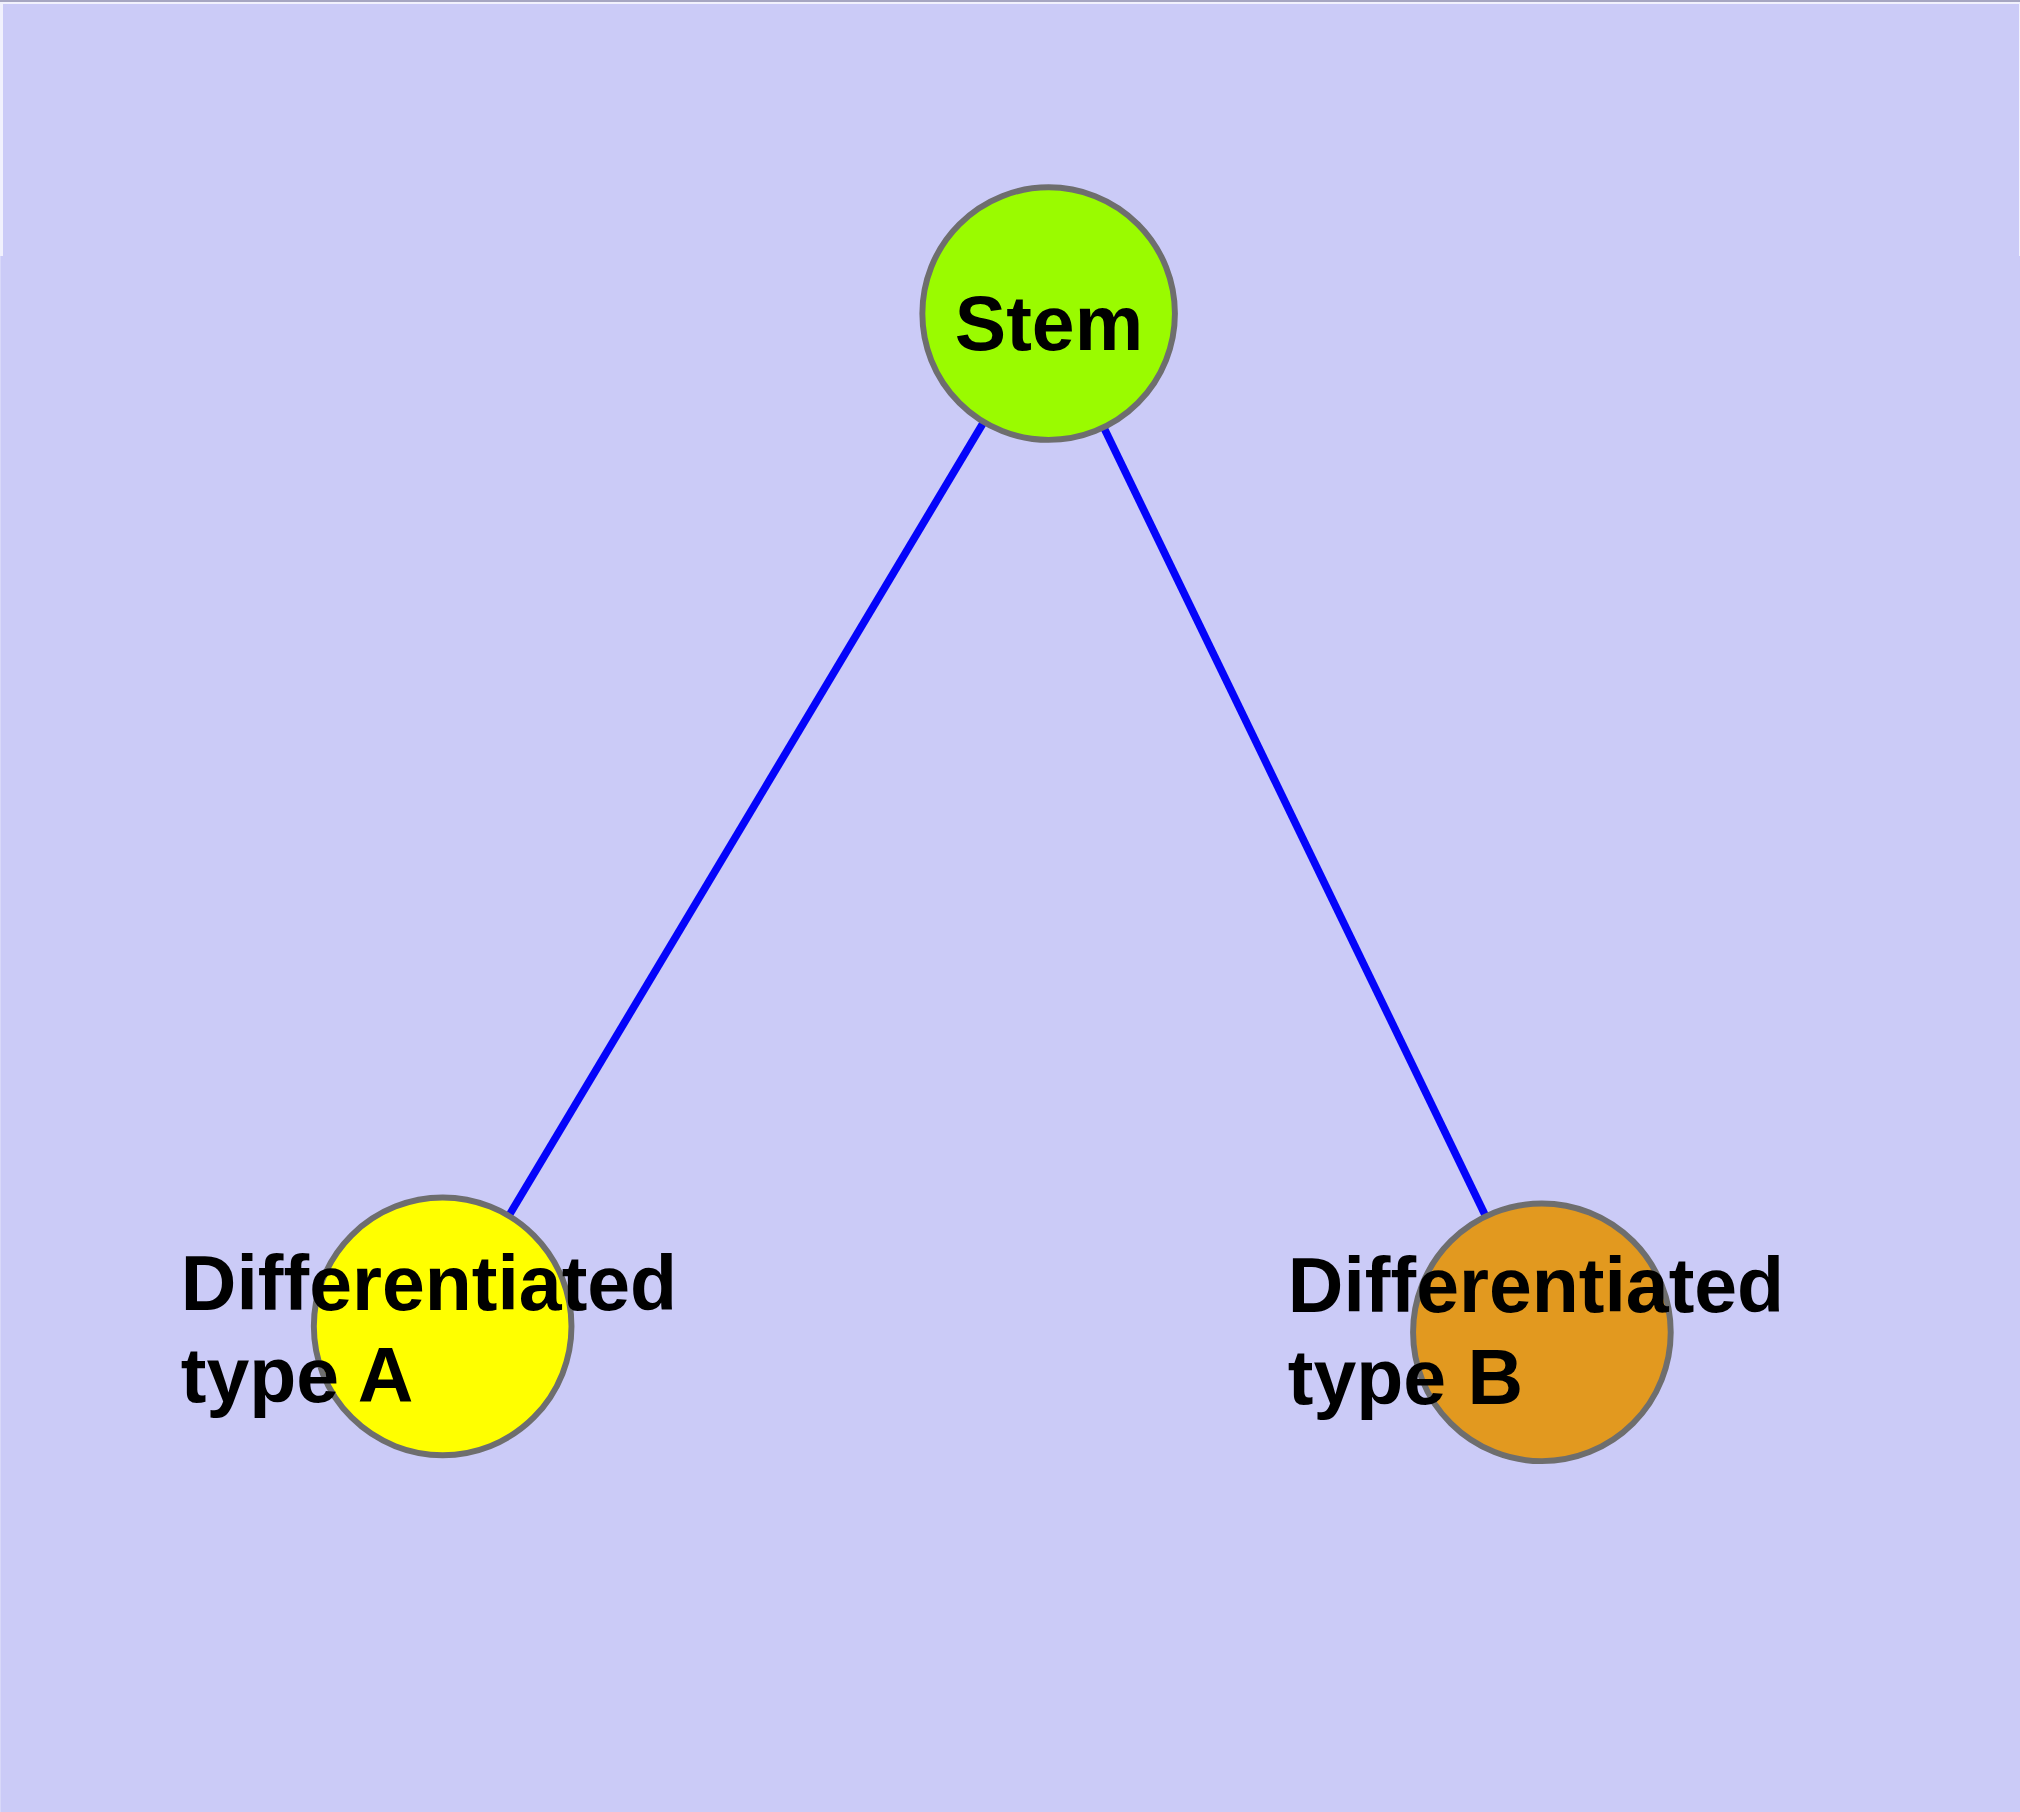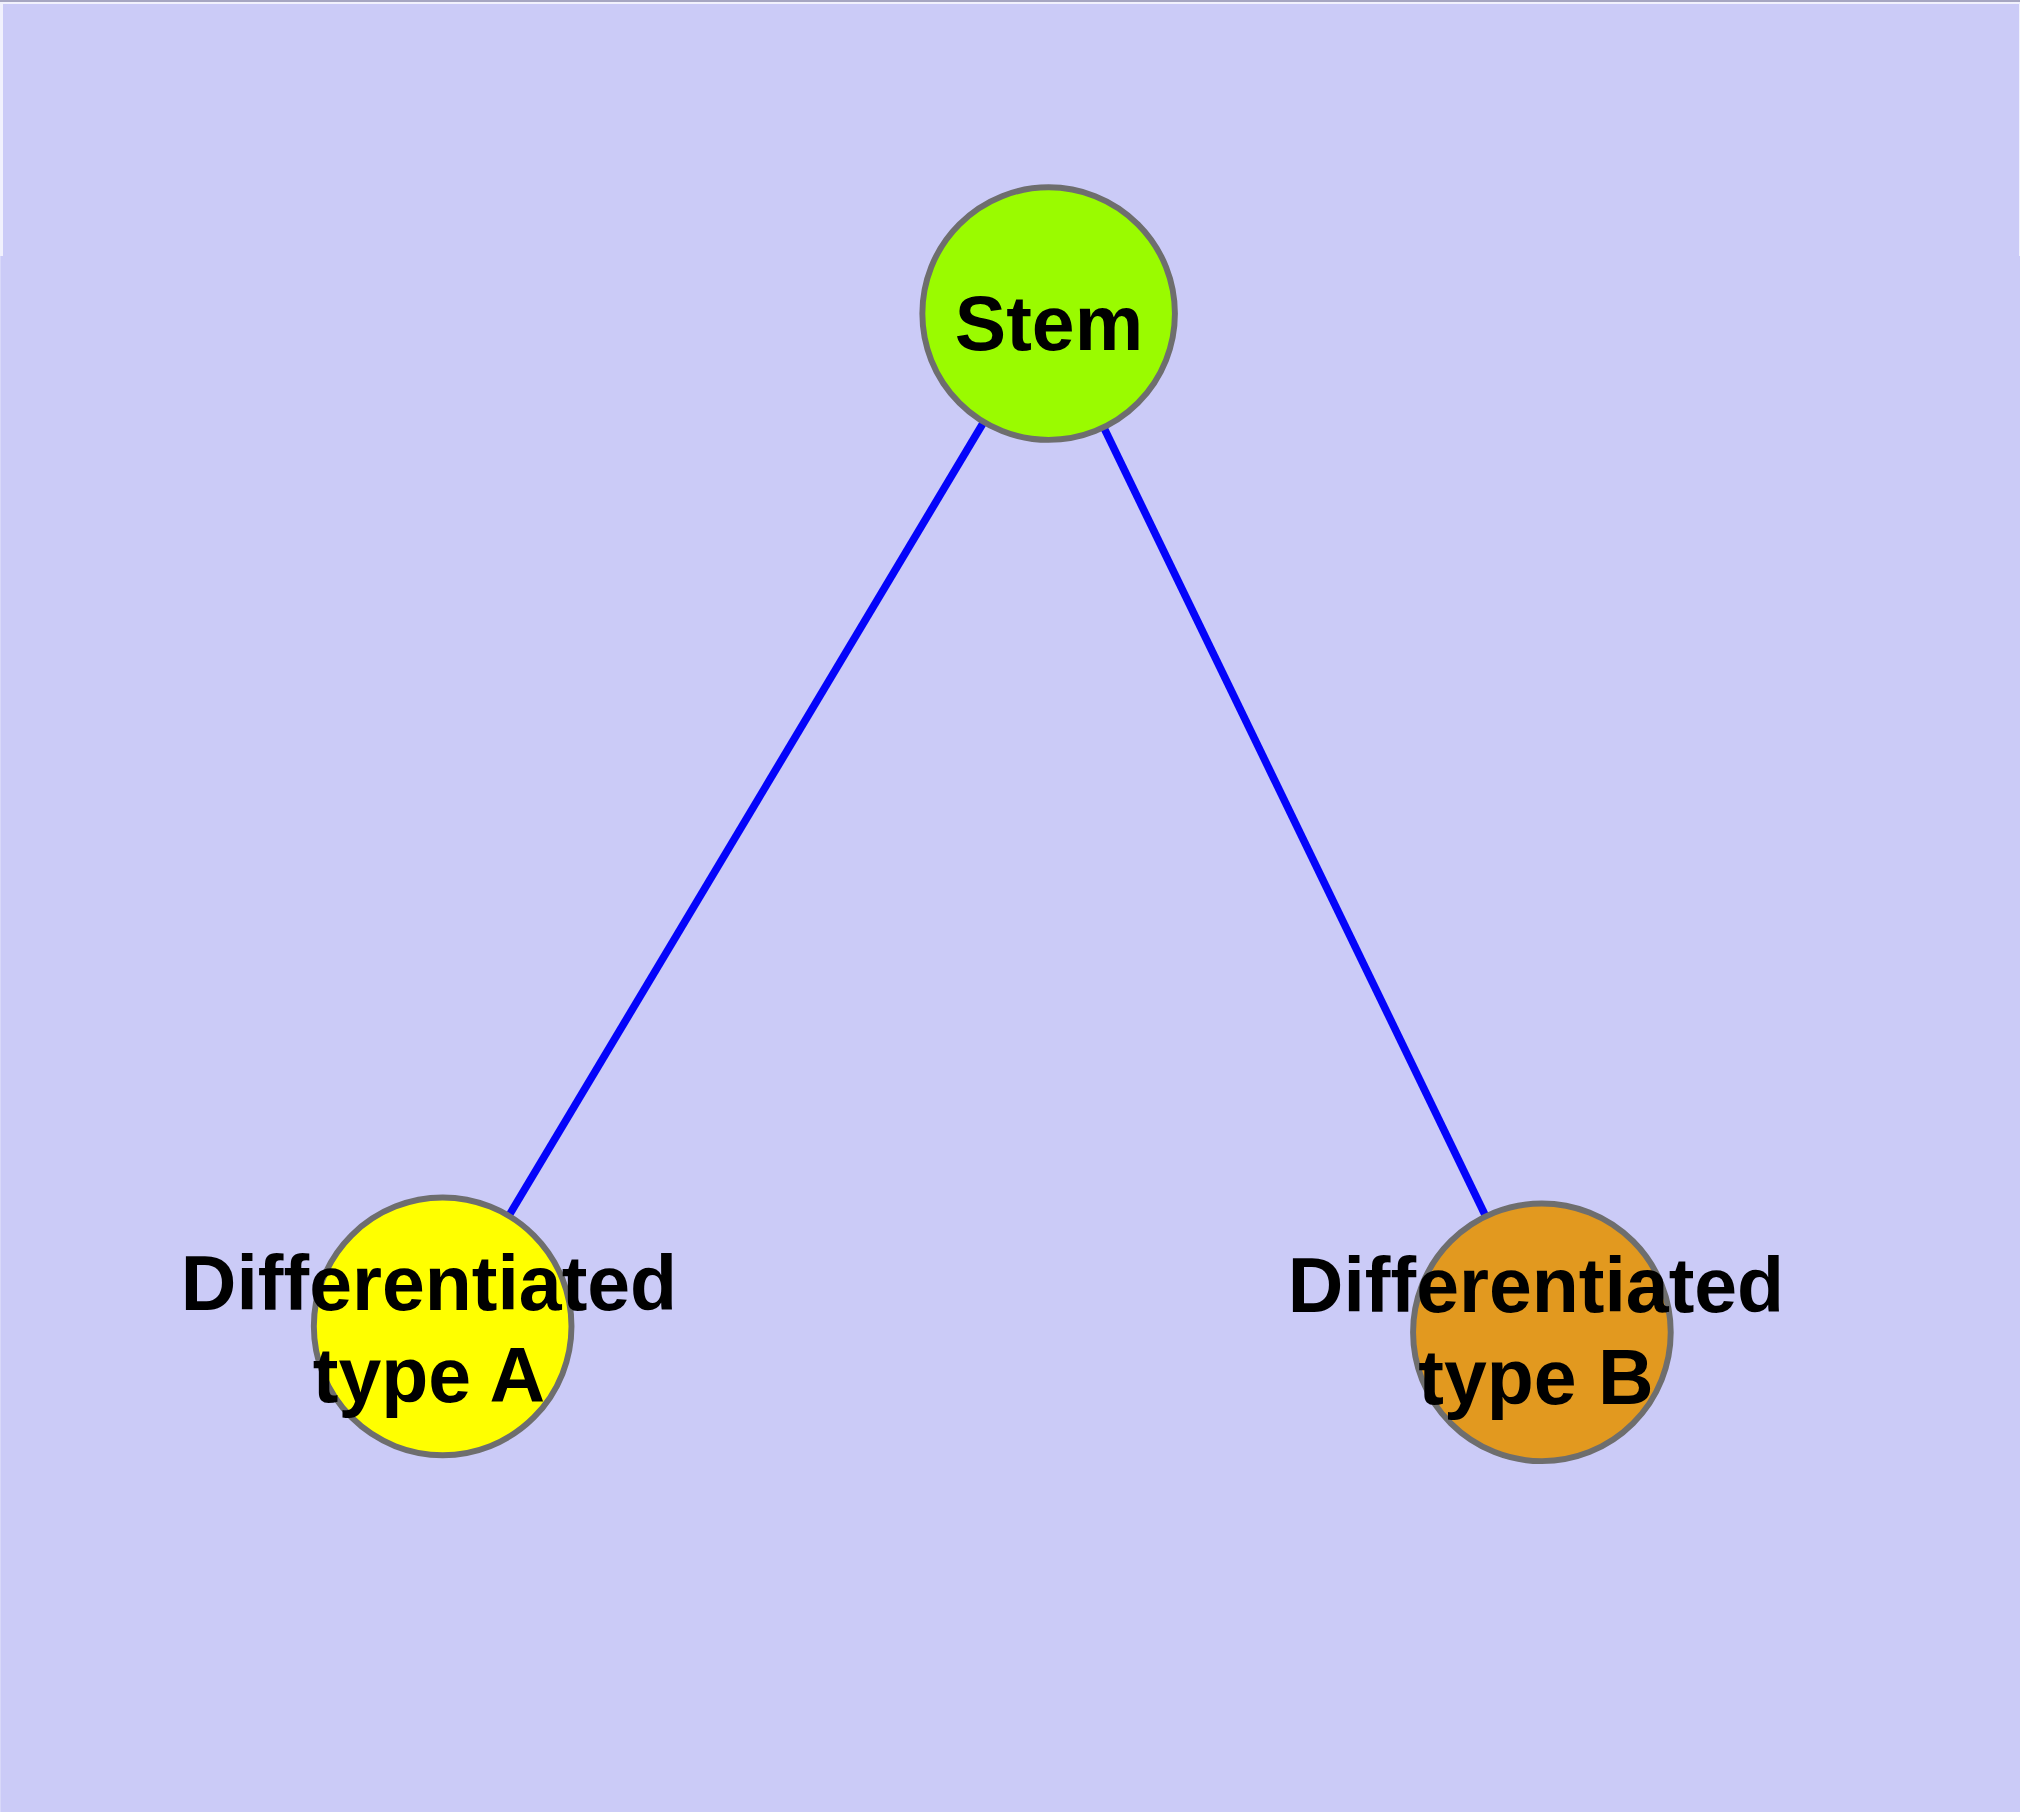--- a/index.html
+++ b/index.html
@@ -18,21 +18,20 @@
     width: 100%; height: 100%;
     display: block;
   }
 
   .node-label {
     position: absolute;
     transform: translate(-50%, -50%);
     font-weight: bold;
     font-size: 77px;
     line-height: 1.2;
-    text-align: center;
     white-space: pre-line;
     letter-spacing: 0;
     user-select: none;
     pointer-events: none;
   }
   #stem-label   { left: 1049px; top: 323px;  }
   #type-a-label { left: 429px;  top: 1329px; }
   #type-b-label { left: 1536px; top: 1331px; }
 
   

